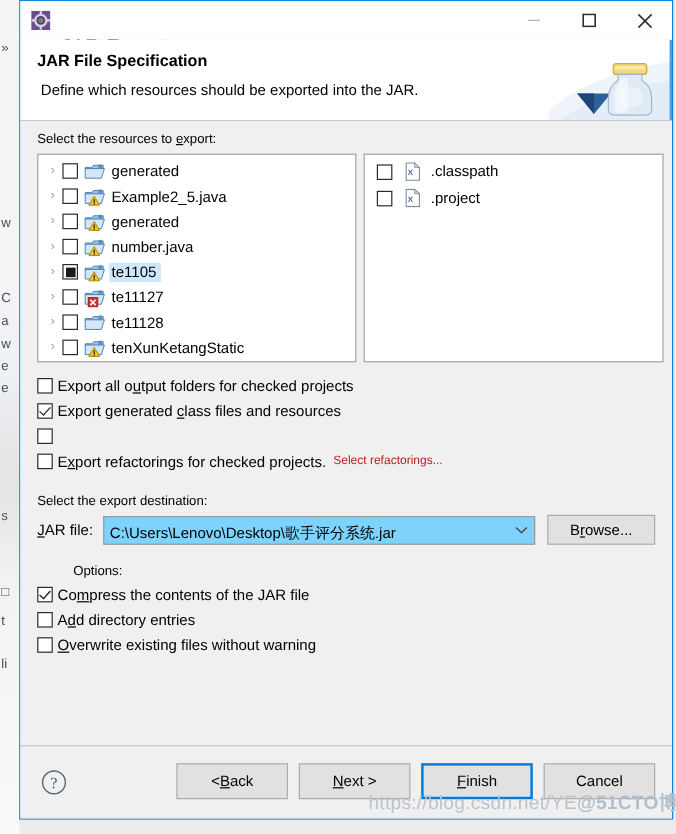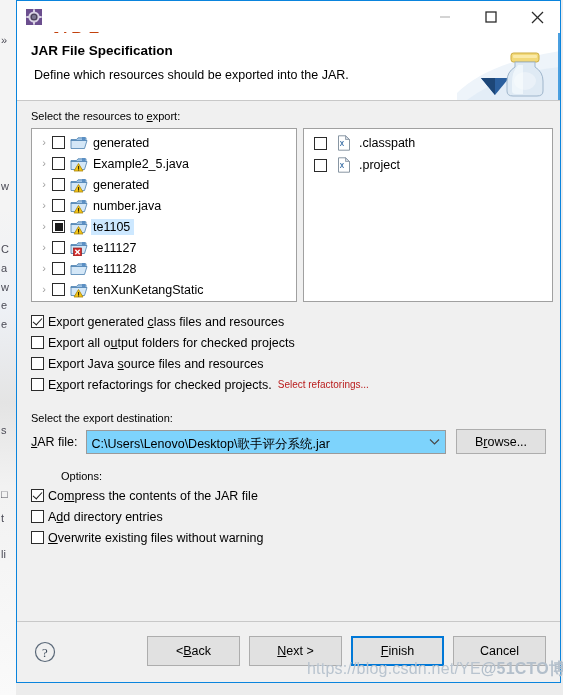--- a/index.html
+++ b/index.html
@@ -424,30 +424,29 @@
                 </svg></span>
               <span class="tree-label">.project</span>
             </div>
           </div>
       </div>
 
     </div>
 
     <div id="export-options" style="margin-top:9px;">
         <div class="opt-row">
+          <span class="cb"></span>
+          <span class="opt-label"><span>Export all o</span><span class="mn">u</span><span>tput folders for checked projects</span></span>
+        </div>
+        <div class="opt-row">
           <span class="cb checked"></span>
           <span class="opt-label"><span>Export generated </span><span class="mn">c</span><span>lass files and resources</span></span>
         </div>
         <div class="opt-row">
           <span class="cb"></span>
-          <span class="opt-label"><span>Export all o</span><span class="mn">u</span><span>tput folders for checked projects</span></span>
-        </div>
-        <div class="opt-row">
-          <span class="cb"></span>
-          <span class="opt-label"><span>Export Java </span><span class="mn">s</span><span>ource files and resources</span></span>
         </div>
         <div class="opt-row">
           <span class="cb"></span>
           <span class="opt-label"><span>E</span><span class="mn">x</span><span>port refactorings for checked projects.</span></span>
           <span class="link">Select refactorings...</span>
         </div>
       </div>
 
     <div class="section-label" style="margin-top:17px;">Select the export destination:</div>
 

